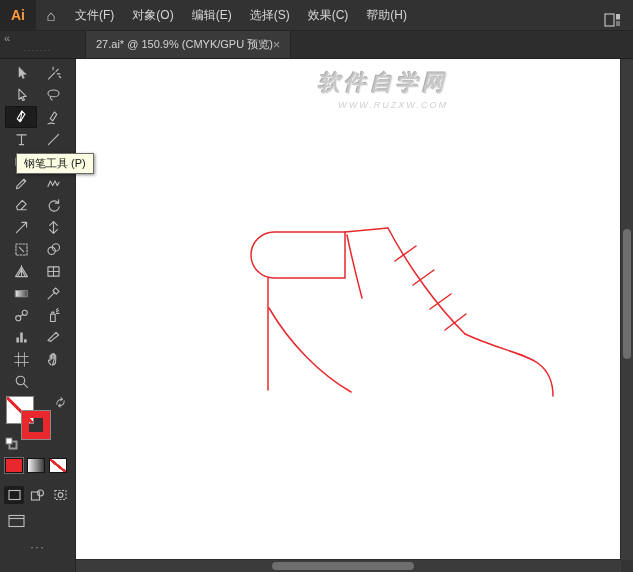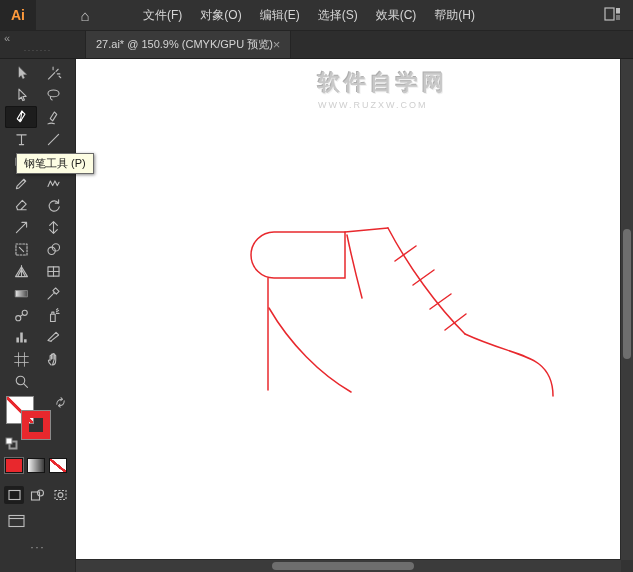--- a/index.html
+++ b/index.html
@@ -13,21 +13,21 @@
     --accent-red:#e8282d;
     --ui-bg:#323232;
     --ui-bg-dark:#2b2b2b;
     --icon-gray:#bdbdbd;
     --watermark-gray:#c8c8c8;
   }
   
   .menubar{
     position:absolute;top:0;left:0;right:0;height:30px;
     background:var(--ui-bg);border-bottom:1px solid #242424;
-    display:flex;align-items:center;color:#d6d6d6;font-size:12px;z-index:5;gap:34px;
+    display:flex;align-items:flex-end;color:#d6d6d6;font-size:12px;z-index:5;
   }
   .logo{width:36px;height:30px;background:#262626;color:#ff9a3c;
     font-weight:bold;font-size:14px;display:flex;align-items:center;justify-content:center;}
   .home{width:30px;height:30px;display:flex;align-items:center;justify-content:center;
     color:#c9c9c9;font-size:15px;}
   #menu-items{display:flex;align-items:center;height:30px;}
   .menu-item{padding:10px 9px;line-height:30px;height:30px;cursor:default;white-space:nowrap;}
   .menubar-right{margin-left:auto;margin-right:12px;display:flex;align-items:center;}
   
   .tabbar{
@@ -81,21 +81,21 @@
   .screen-mode{position:absolute;top:456px;left:8px;color:var(--icon-gray);cursor:pointer;}
   .toolbar-dots{position:absolute;top:482px;left:0;width:75px;text-align:center;
     color:#9f9f9f;font-size:12px;letter-spacing:1px;cursor:pointer;}
   
   .canvas{
     position:absolute;left:75px;top:58px;width:546px;height:502px;
     background:#ffffff;overflow:hidden;
   }
   .watermark{
     position:absolute;top:10px;left:calc(50% + 35px);transform:translateX(-50%);
-    text-align:left;user-select:none;pointer-events:none;white-space:nowrap;
+    text-align:right;user-select:none;pointer-events:none;white-space:nowrap;font-style:italic;
   }
   .watermark-big{
     font-size:22px;font-weight:bold;letter-spacing:4px;color:var(--watermark-gray);
     text-shadow:1px 1px 0 #f0f0f0,-1px -1px 0 #adadad;
   }
   .watermark-small{font-size:9px;letter-spacing:2px;color:#cfcfcf;margin-top:2px;}
   .boot-svg{position:absolute;left:0;top:0;}
   
   .vscroll{position:absolute;right:0;top:58px;width:12px;height:502px;
     background:#3b3b3b;border-left:1px solid #2a2a2a;}

